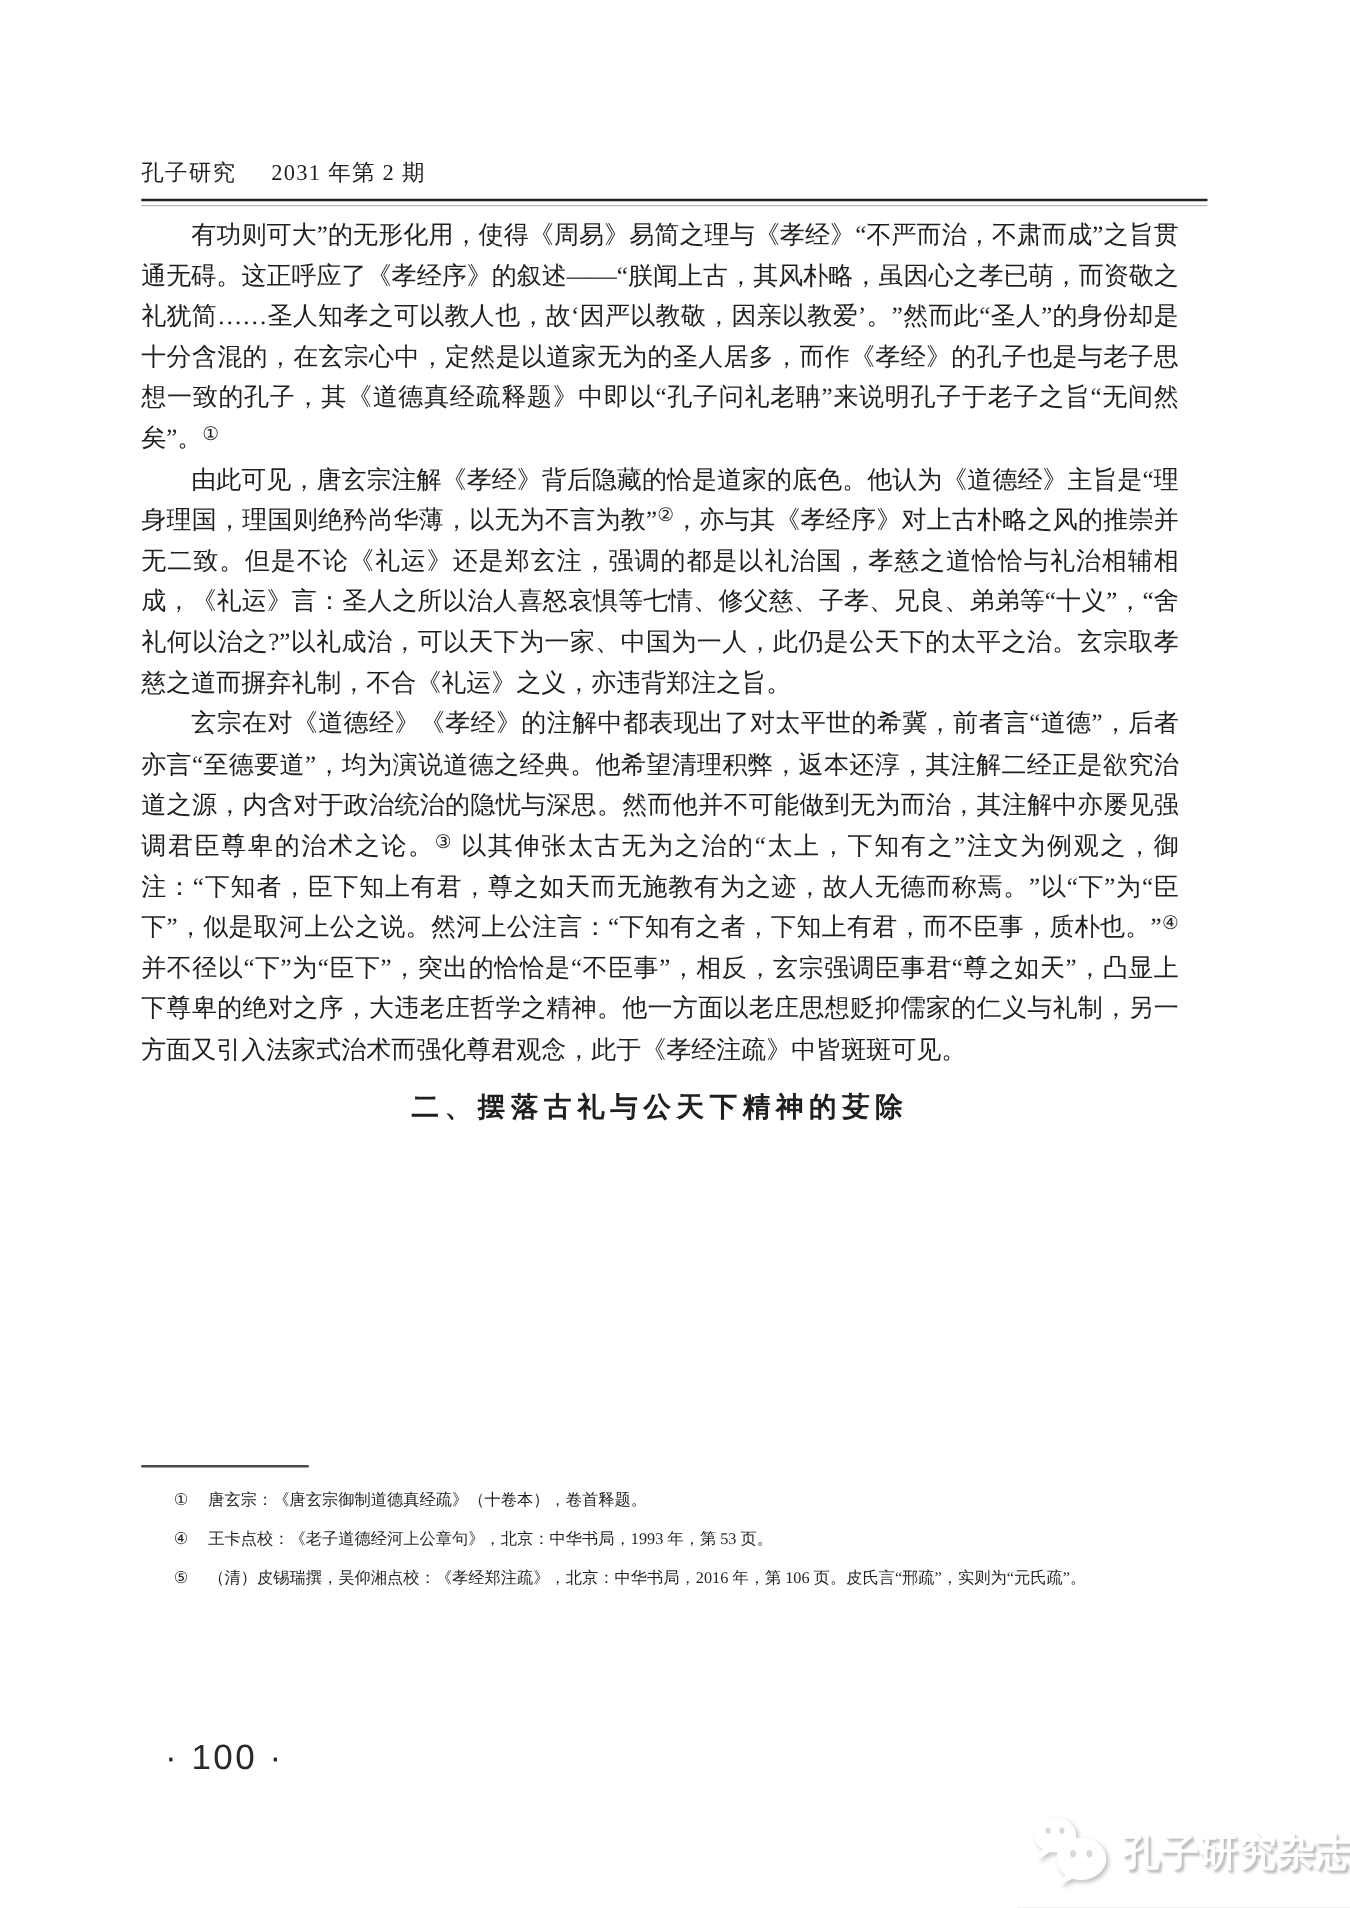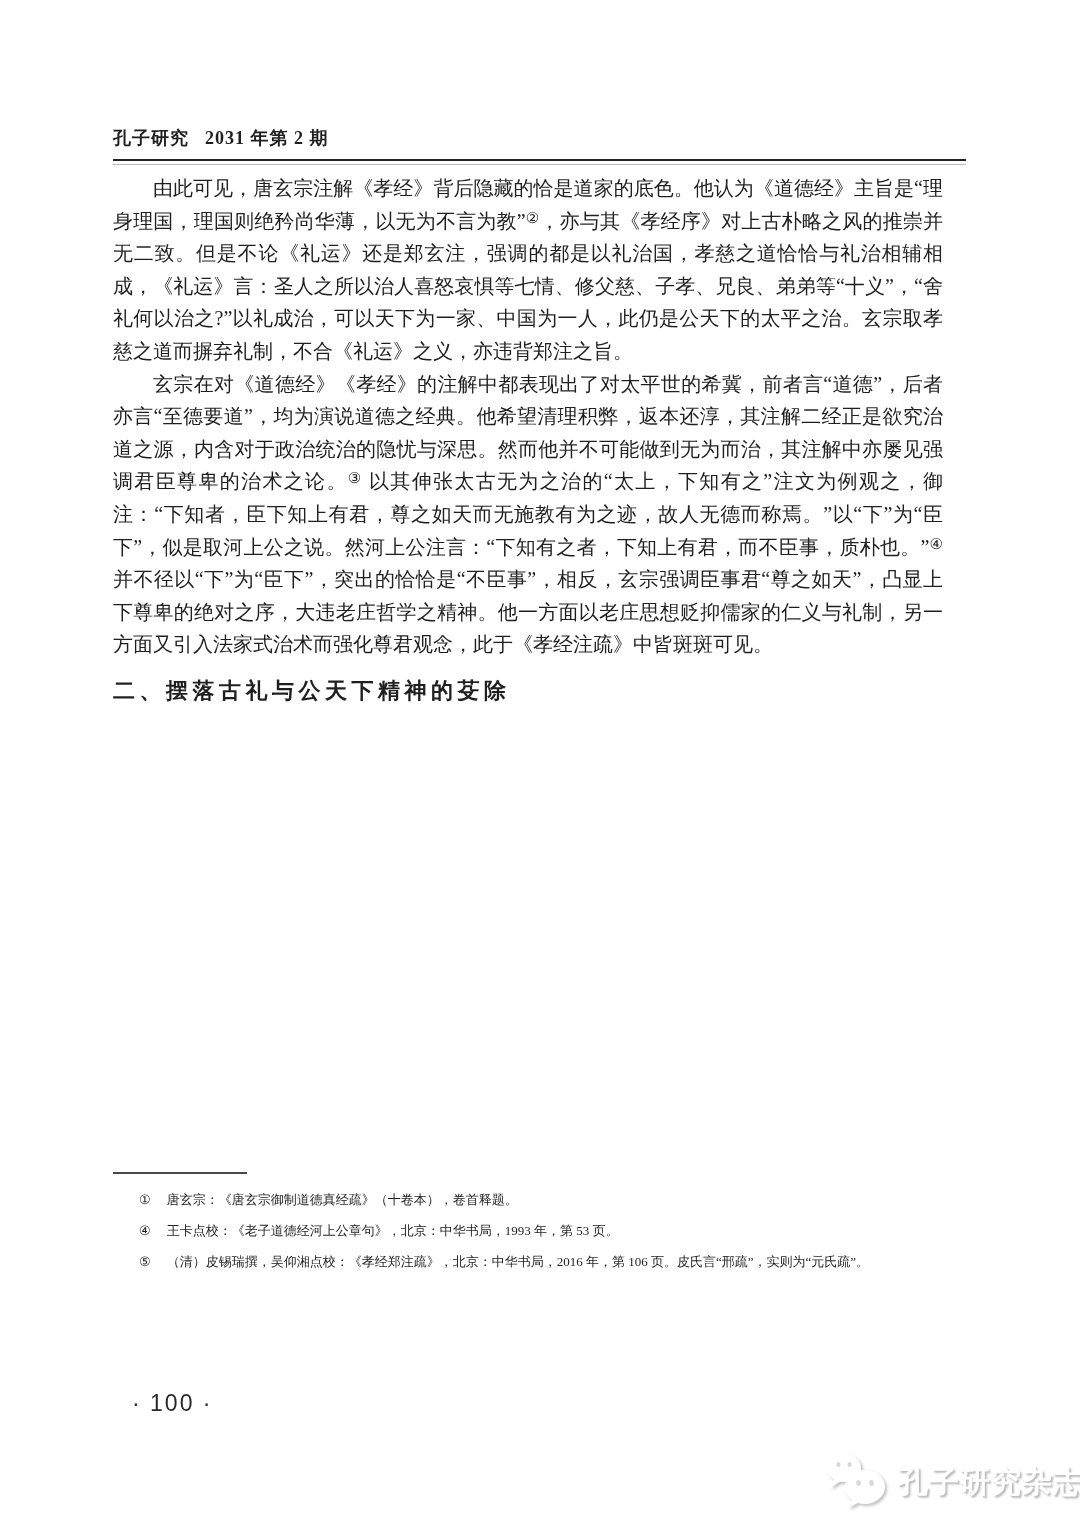--- a/index.html
+++ b/index.html
@@ -4,48 +4,48 @@
 <style>
   html,body{margin:0;padding:0;background:#e9e9e9;}
   .page{
     position:relative;width:1080px;height:1526px;margin:0 auto;
     background:#ffffff;overflow:hidden;
     font-family:"Liberation Serif","DejaVu Serif",serif;
     color:#1f1f1f;
   }
   
   .page-header{position:absolute;left:113px;top:126px;width:853px;}
-  .header-text{font-size:18px;letter-spacing:1px;display:flex;align-items:baseline;gap:16px;font-weight:bold;}
+  .header-text{font-size:18px;letter-spacing:1px;display:flex;align-items:baseline;gap:28px;}
   .header-rule{margin-top:9px;border-top:2px solid #222;}
   .header-rule-thin{height:1px;background:#b9b9b9;margin-top:3px;}
   
   .article{
     position:absolute;left:113px;top:172px;width:830px;
     font-size:20px;line-height:32.6px;
     text-align:justify;text-justify:inter-ideograph;
   }
   .article p{margin:0;text-indent:2em;}
   .article sup.fn-ref{font-size:15px;vertical-align:5px;line-height:0;}
   h2.section-heading{
-    font-size:22px;font-weight:700;letter-spacing:4.5px;
+    text-align:center;font-size:22px;font-weight:700;letter-spacing:4.5px;
     margin:14px 0 11px;text-indent:0;
   }
   
   .footnotes{
     position:absolute;left:113px;top:1172px;width:833px;
     font-size:13px;line-height:31px;text-align:justify;text-justify:inter-ideograph;
   }
   .fn-rule{width:134px;border-top:2px solid #4a4a4a;margin-bottom:10px;}
   .footnotes p{margin:0;text-indent:2em;}
   .fn-marker{margin-right:16px;}
   
   .page-number{
     position:absolute;left:132px;top:1390px;
     font-family:"Liberation Sans","DejaVu Sans",sans-serif;
-    font-size:23px;letter-spacing:2px;color:#2a2a2a;
+    font-size:28px;letter-spacing:2px;color:#2a2a2a;
   }
   
   .watermark{
     position:absolute;left:824px;top:1446px;height:72px;
     display:flex;align-items:center;gap:10px;
   }
   .watermark svg{filter:drop-shadow(2px 2px 1.5px #c0c0c0);}
   .watermark-label{
     font-family:"Liberation Sans","DejaVu Sans",sans-serif;
     font-weight:700;font-size:30px;letter-spacing:1px;white-space:nowrap;
@@ -62,20 +62,21 @@
     <div class="header-text">
       <span>孔子研究</span>
       <span>2031 年第 2 期</span>
     </div>
     <div class="header-rule">
       <div class="header-rule-thin"></div>
     </div>
   </div>
 
   <div class="article">
+      <p>有功则可大”的无形化用，使得《周易》易简之理与《孝经》“不严而治，不肃而成”之旨贯通无碍。这正呼应了《孝经序》的叙述——“朕闻上古，其风朴略，虽因心之孝已萌，而资敬之礼犹简……圣人知孝之可以教人也，故‘因严以教敬，因亲以教爱’。”然而此“圣人”的身份却是十分含混的，在玄宗心中，定然是以道家无为的圣人居多，而作《孝经》的孔子也是与老子思想一致的孔子，其《道德真经疏释题》中即以“孔子问礼老聃”来说明孔子于老子之旨“无间然矣”。<sup class="fn-ref">①</sup></p>
       <p>由此可见，唐玄宗注解《孝经》背后隐藏的恰是道家的底色。他认为《道德经》主旨是“理身理国，理国则绝矜尚华薄，以无为不言为教”<sup class="fn-ref">②</sup>，亦与其《孝经序》对上古朴略之风的推崇并无二致。但是不论《礼运》还是郑玄注，强调的都是以礼治国，孝慈之道恰恰与礼治相辅相成，《礼运》言：圣人之所以治人喜怒哀惧等七情、修父慈、子孝、兄良、弟弟等“十义”，“舍礼何以治之?”以礼成治，可以天下为一家、中国为一人，此仍是公天下的太平之治。玄宗取孝慈之道而摒弃礼制，不合《礼运》之义，亦违背郑注之旨。</p>
       <p>玄宗在对《道德经》《孝经》的注解中都表现出了对太平世的希冀，前者言“道德”，后者亦言“至德要道”，均为演说道德之经典。他希望清理积弊，返本还淳，其注解二经正是欲究治道之源，内含对于政治统治的隐忧与深思。然而他并不可能做到无为而治，其注解中亦屡见强调君臣尊卑的治术之论。<sup class="fn-ref">③</sup> 以其伸张太古无为之治的“太上，下知有之”注文为例观之，御注：“下知者，臣下知上有君，尊之如天而无施教有为之迹，故人无德而称焉。”以“下”为“臣下”，似是取河上公之说。然河上公注言：“下知有之者，下知上有君，而不臣事，质朴也。”<sup class="fn-ref">④</sup> 并不径以“下”为“臣下”，突出的恰恰是“不臣事”，相反，玄宗强调臣事君“尊之如天”，凸显上下尊卑的绝对之序，大违老庄哲学之精神。他一方面以老庄思想贬抑儒家的仁义与礼制，另一方面又引入法家式治术而强化尊君观念，此于《孝经注疏》中皆斑斑可见。</p>
       <h2 class="section-heading">二、摆落古礼与公天下精神的芟除</h2>
     </div>
 
   <div class="footnotes">
     <div class="fn-rule"></div>
     <div>
         <p><span class="fn-marker">①</span><span>唐玄宗：《唐玄宗御制道德真经疏》（十卷本），卷首释题。</span></p>
         <p><span class="fn-marker">④</span><span>王卡点校：《老子道德经河上公章句》，北京：中华书局，1993 年，第 53 页。</span></p>

